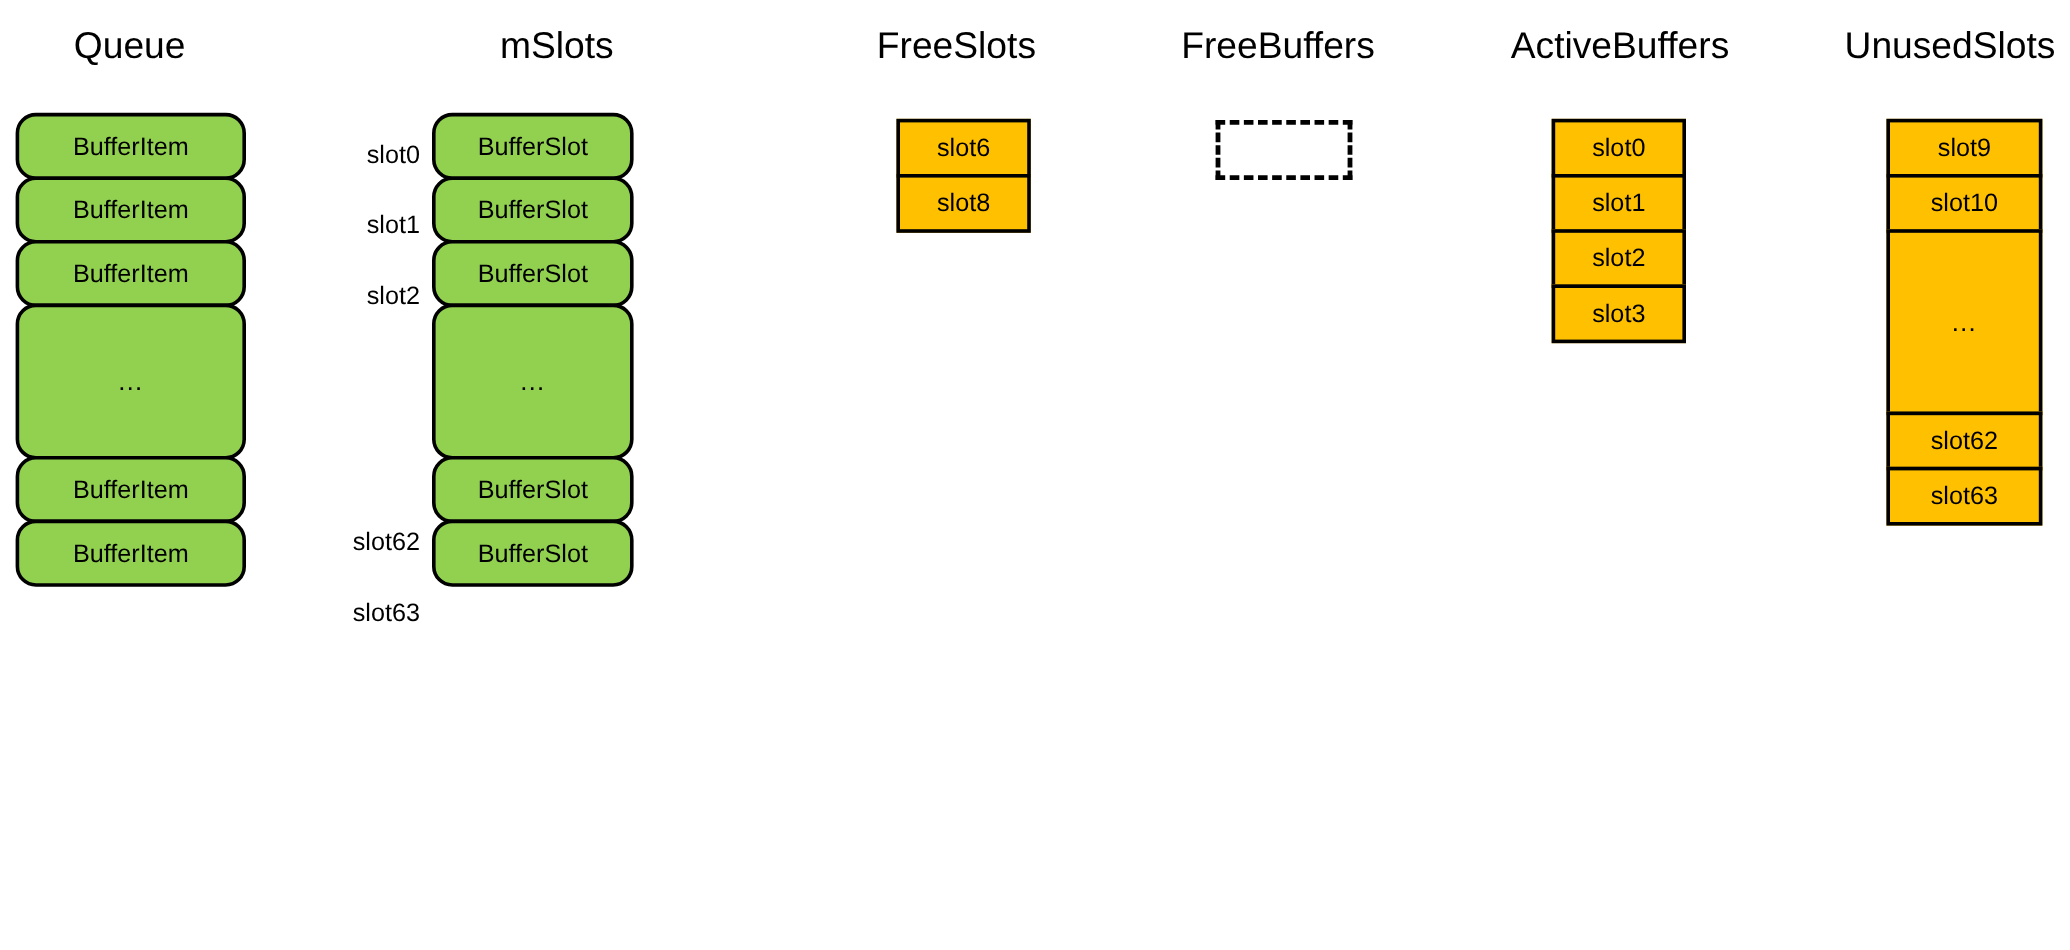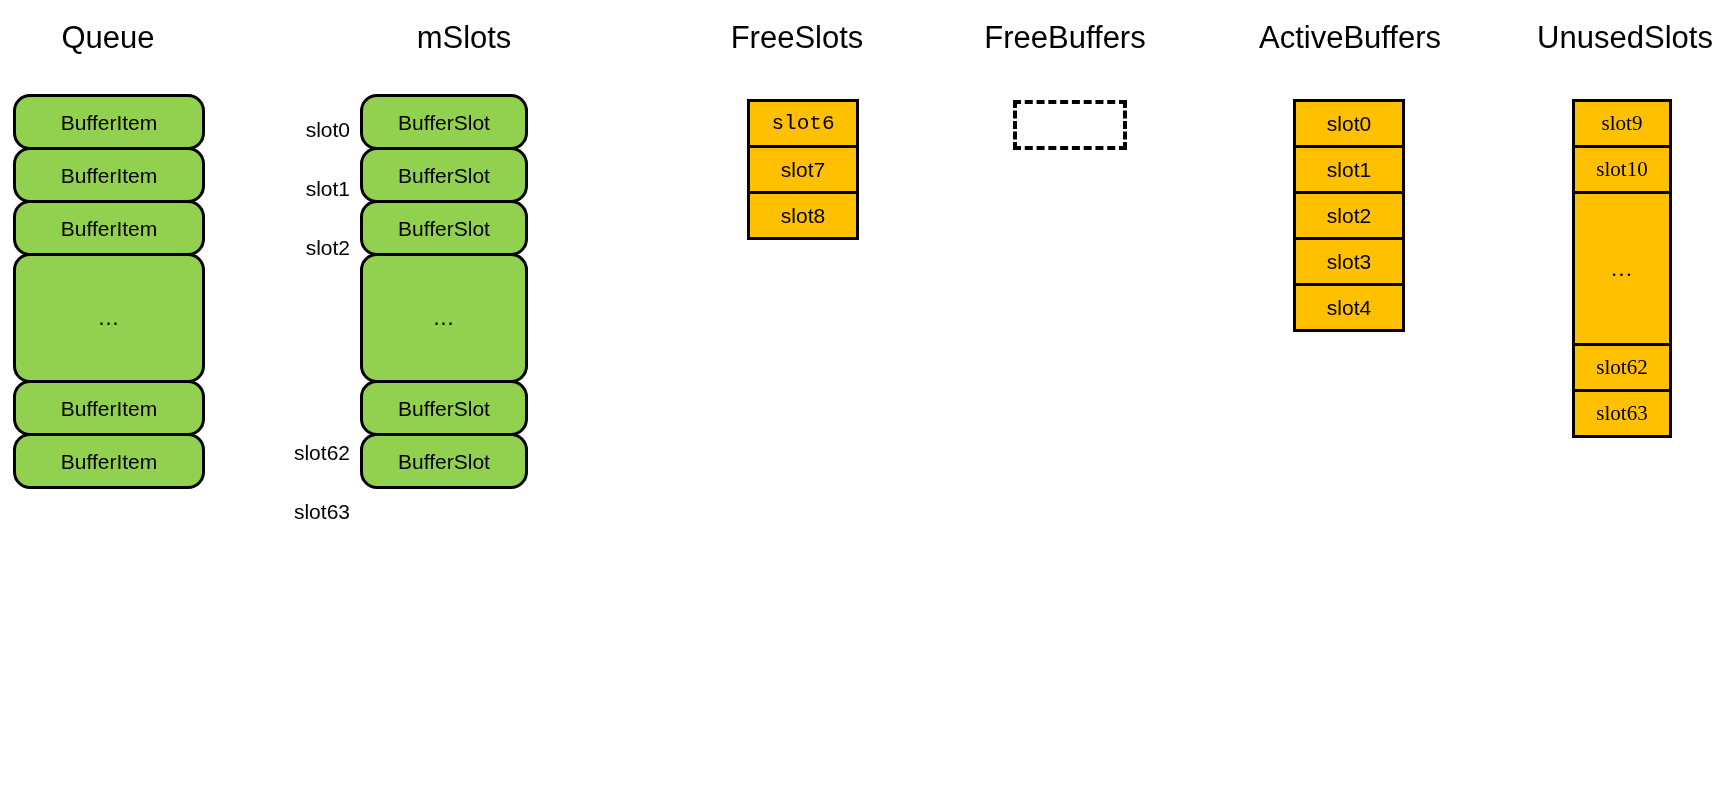--- a/index.html
+++ b/index.html
@@ -133,25 +133,22 @@
       <span>BufferSlot</span>
     </div>
     <div class="cell green" style="height:56px;">
       <span>BufferSlot</span>
     </div>
   </div>
 
   <div class="col-title" style="left:797px; top:22px;">FreeSlots</div>
 
   <div class="stack" style="left:747px; top:99px; width:112px;">
-    <div class="cell orange" style="height:49px;font-family:Liberation Mono, monospace;">
+    <div class="cell orange" style="height:49px;">
       <span>slot6</span>
-    </div>
-    <div class="cell orange" style="height:49px;">
-      <span>slot7</span>
     </div>
     <div class="cell orange" style="height:49px;">
       <span>slot8</span>
     </div>
   </div>
 
   <div class="col-title" style="left:1065px; top:22px;">FreeBuffers</div>
 
   <div class="dashed-box" style="left:1013px; top:100px; width:114px; height:50px;"></div>
 
@@ -163,28 +160,25 @@
     </div>
     <div class="cell orange" style="height:49px;">
       <span>slot1</span>
     </div>
     <div class="cell orange" style="height:49px;">
       <span>slot2</span>
     </div>
     <div class="cell orange" style="height:49px;">
       <span>slot3</span>
     </div>
-    <div class="cell orange" style="height:49px;">
-      <span>slot4</span>
-    </div>
   </div>
 
   <div class="col-title" style="left:1625px; top:22px;">UnusedSlots</div>
 
-  <div class="stack" style="left:1572px; top:99px; width:100px;font-family:Liberation Serif, serif;">
+  <div class="stack" style="left:1572px; top:99px; width:130px;">
     <div class="cell orange" style="height:49px;">
       <span>slot9</span>
     </div>
     <div class="cell orange" style="height:49px;">
       <span>slot10</span>
     </div>
     <div class="cell orange ellipsis" style="height:155px;">
       <span>…</span>
     </div>
     <div class="cell orange" style="height:49px;">

